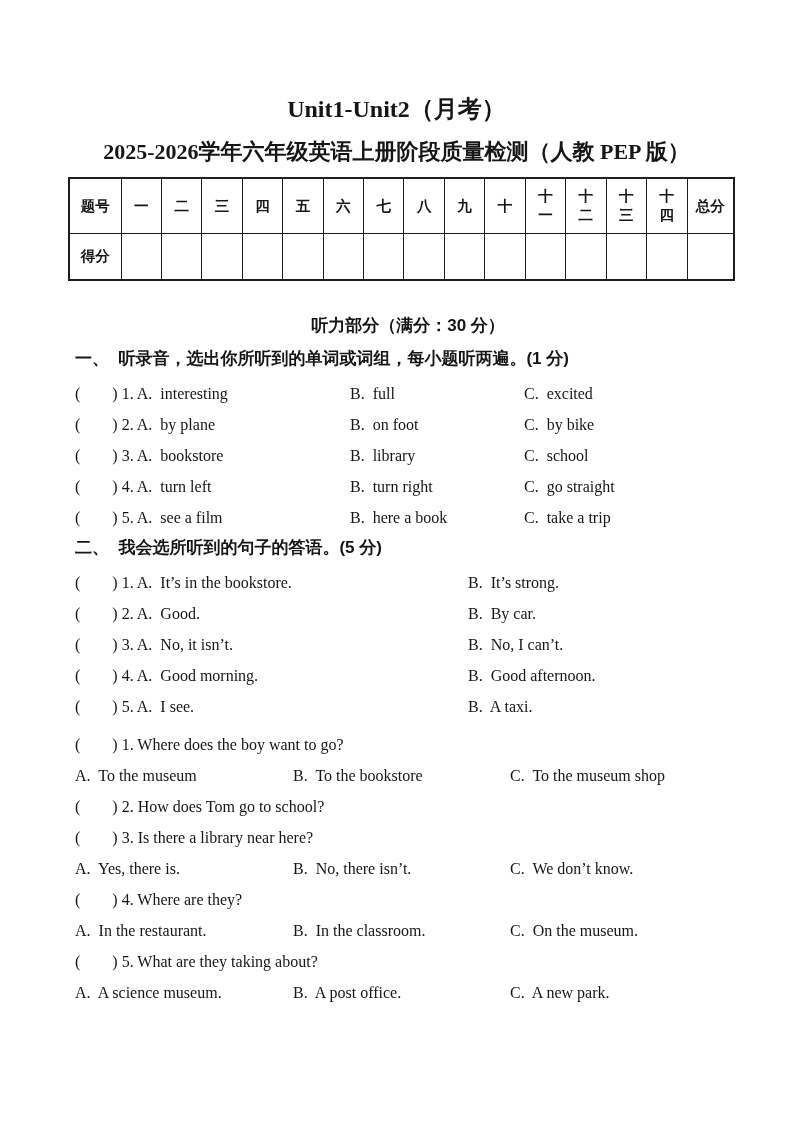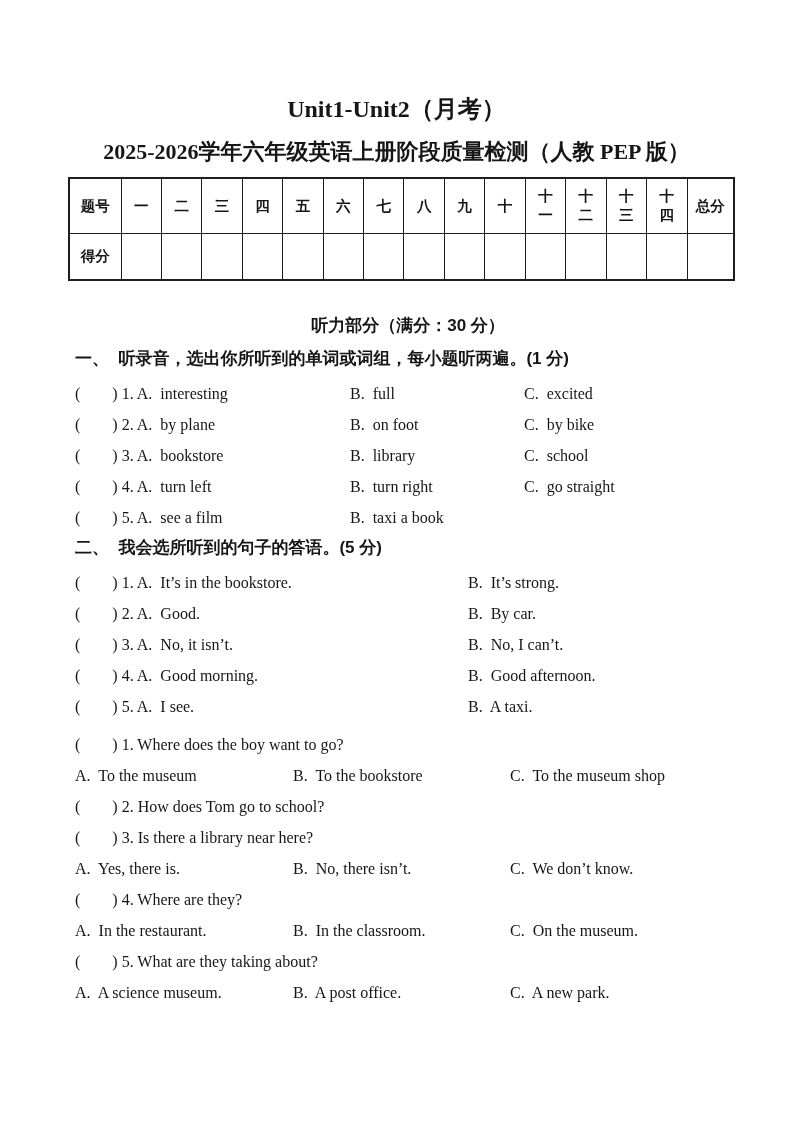--- a/index.html
+++ b/index.html
@@ -173,21 +173,22 @@
         <span class="s1b">B.  library</span>
         <span class="s1c">C.  school</span>
       </div>
       <div class="line">
         <span class="s1a">(        ) 4. A.  turn left</span>
         <span class="s1b">B.  turn right</span>
         <span class="s1c">C.  go straight</span>
       </div>
       <div class="line">
         <span class="s1a">(        ) 5. A.  see a film</span>
-        <span class="s1b">B.  taxi a book</span>
+        <span class="s1b">B.  here a book</span>
+        <span class="s1c">C.  take a trip</span>
       </div>
     </div>
 
     <div class="sec-heading" id="sec2-heading">二、  我会选所听到的句子的答语。(5 分)</div>
     <div class="rows">
       <div class="line">
         <span class="s2a">(        ) 1. A.  It’s in the bookstore.</span>
         <span class="s2b">B.  It’s strong.</span>
       </div>
       <div class="line">

